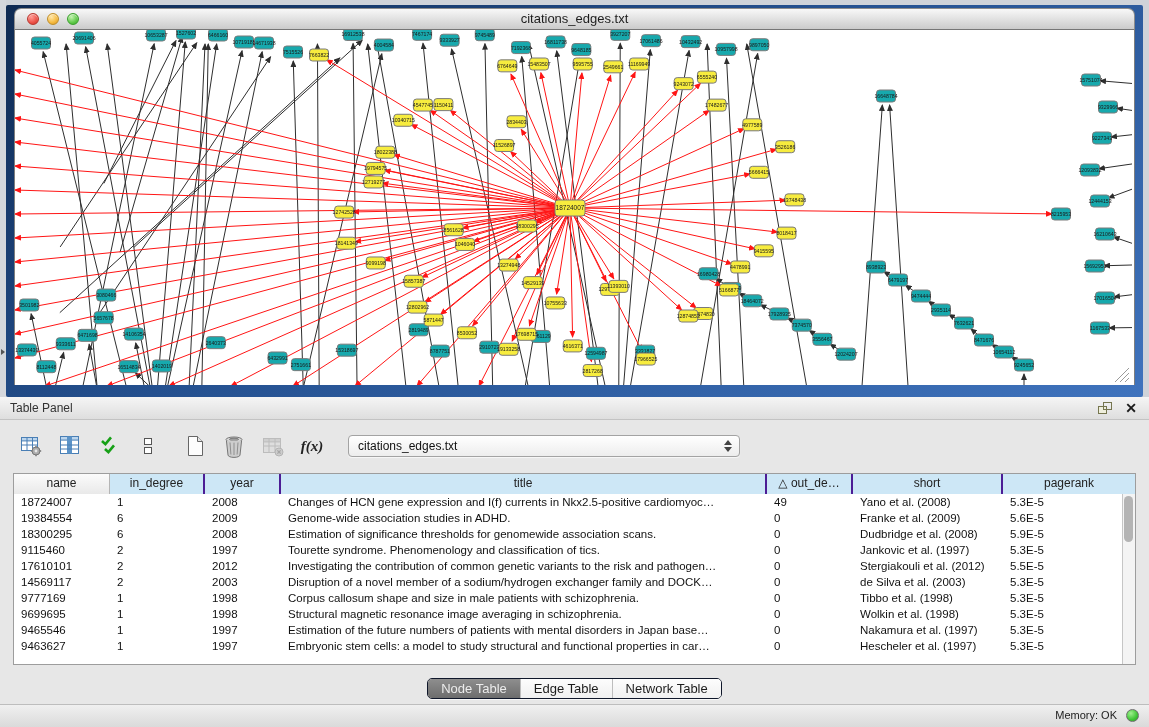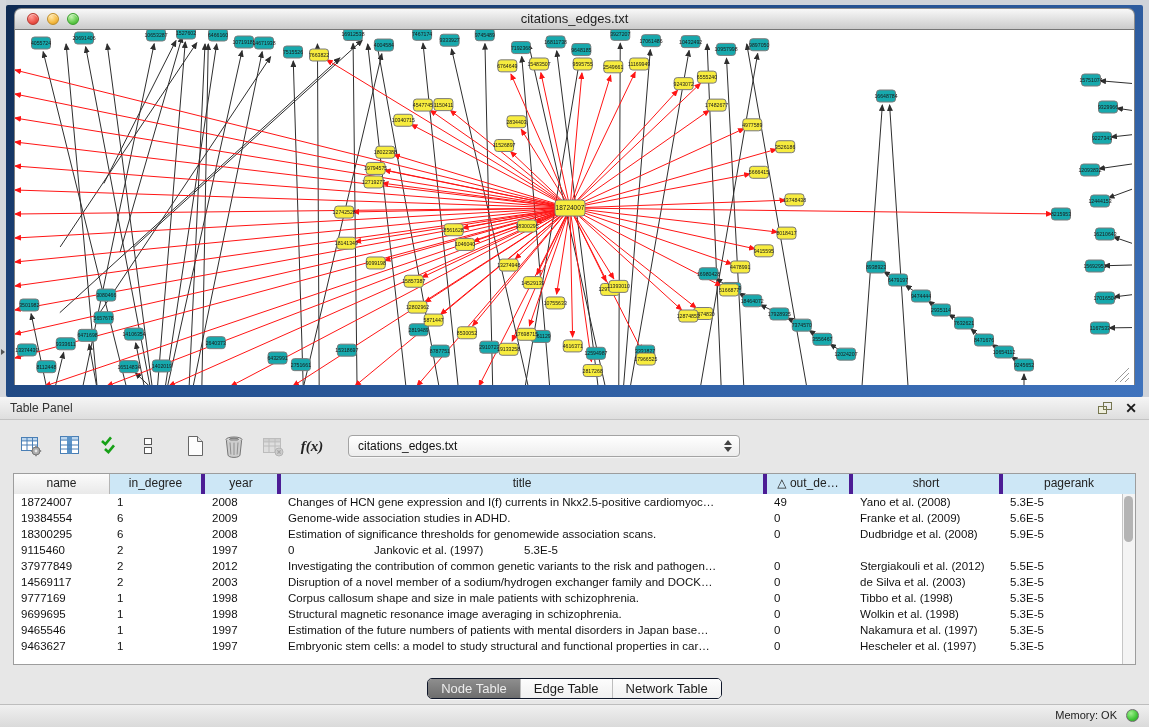--- a/index.html
+++ b/index.html
@@ -62,21 +62,21 @@
   .stepper .up { border-bottom:5px solid #444; }
   .stepper .dn { border-top:5px solid #444; }
 
   .table-area {
     position:absolute; left:13px; right:13px; top:76px; height:192px;
     background:#fff; border:1px solid #9d9d9d; overflow:hidden;
   }
   .thead { display:flex; height:20px; border-bottom:1px solid #8fa7b5; }
   .hcell {
     height:20px; font-size:12px; color:#222; text-align:center; line-height:19px;
-    background:#cde7f6; border-right:4px solid #4c1d95; overflow:hidden; white-space:nowrap;
+    background:#cde7f6; border-right:2px solid #4c1d95; overflow:hidden; white-space:nowrap;
   }
   .hcell.h0 { background:linear-gradient(#fbfbfb,#e9e9e9); border-right:1px solid #b5b5b5; }
   .tbody { position:absolute; left:0; right:13px; top:20px; bottom:0; overflow:hidden; }
   .trow { display:flex; height:16px; background:#fff; }
   .tcell {
     font-size:11.5px; color:#111; line-height:16px; padding-left:7px;
     white-space:nowrap; overflow:hidden;
   }
   .c0,.h0 { width:96px; }  .c1,.h1 { width:95px; }  .c2,.h2 { width:76px; }
   .c3,.h3 { width:486px; } .c4,.h4 { width:86px; }  .c5,.h5 { width:150px; }
@@ -876,26 +876,27 @@
             <div class="tcell c2">2008</div>
             <div class="tcell c3">Estimation of significance thresholds for genomewide association scans.</div>
             <div class="tcell c4">0</div>
             <div class="tcell c5">Dudbridge et al. (2008)</div>
             <div class="tcell c6">5.9E-5</div>
           </div>
           <div class="trow">
             <div class="tcell c0">9115460</div>
             <div class="tcell c1">2</div>
             <div class="tcell c2">1997</div>
+            <div class="tcell c3">Tourette syndrome. Phenomenology and classification of tics.</div>
             <div class="tcell c4">0</div>
             <div class="tcell c5">Jankovic et al. (1997)</div>
             <div class="tcell c6">5.3E-5</div>
           </div>
           <div class="trow">
-            <div class="tcell c0">37977849</div>
+            <div class="tcell c0">17610101</div>
             <div class="tcell c1">2</div>
             <div class="tcell c2">2012</div>
             <div class="tcell c3">Investigating the contribution of common genetic variants to the risk and pathogen…</div>
             <div class="tcell c4">0</div>
             <div class="tcell c5">Stergiakouli et al. (2012)</div>
             <div class="tcell c6">5.5E-5</div>
           </div>
           <div class="trow">
             <div class="tcell c0">14569117</div>
             <div class="tcell c1">2</div>

